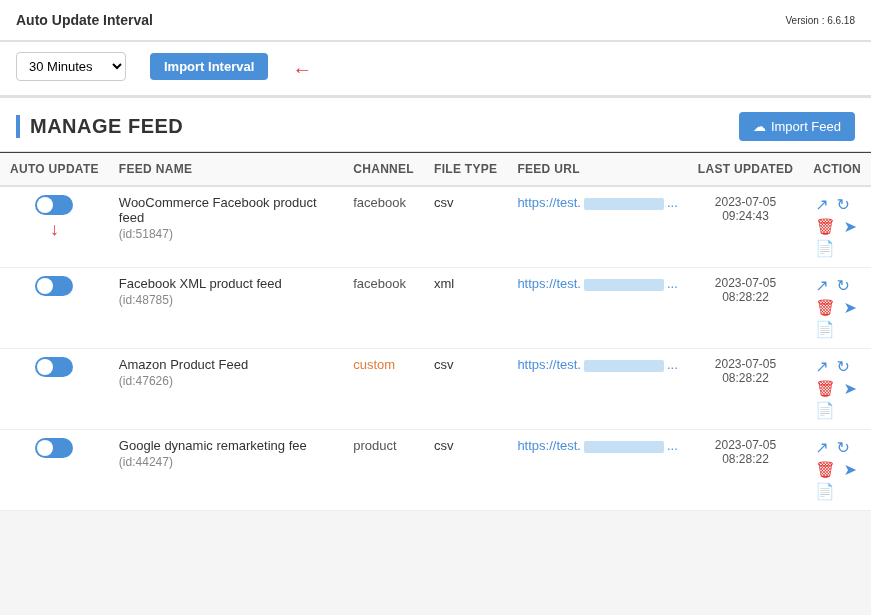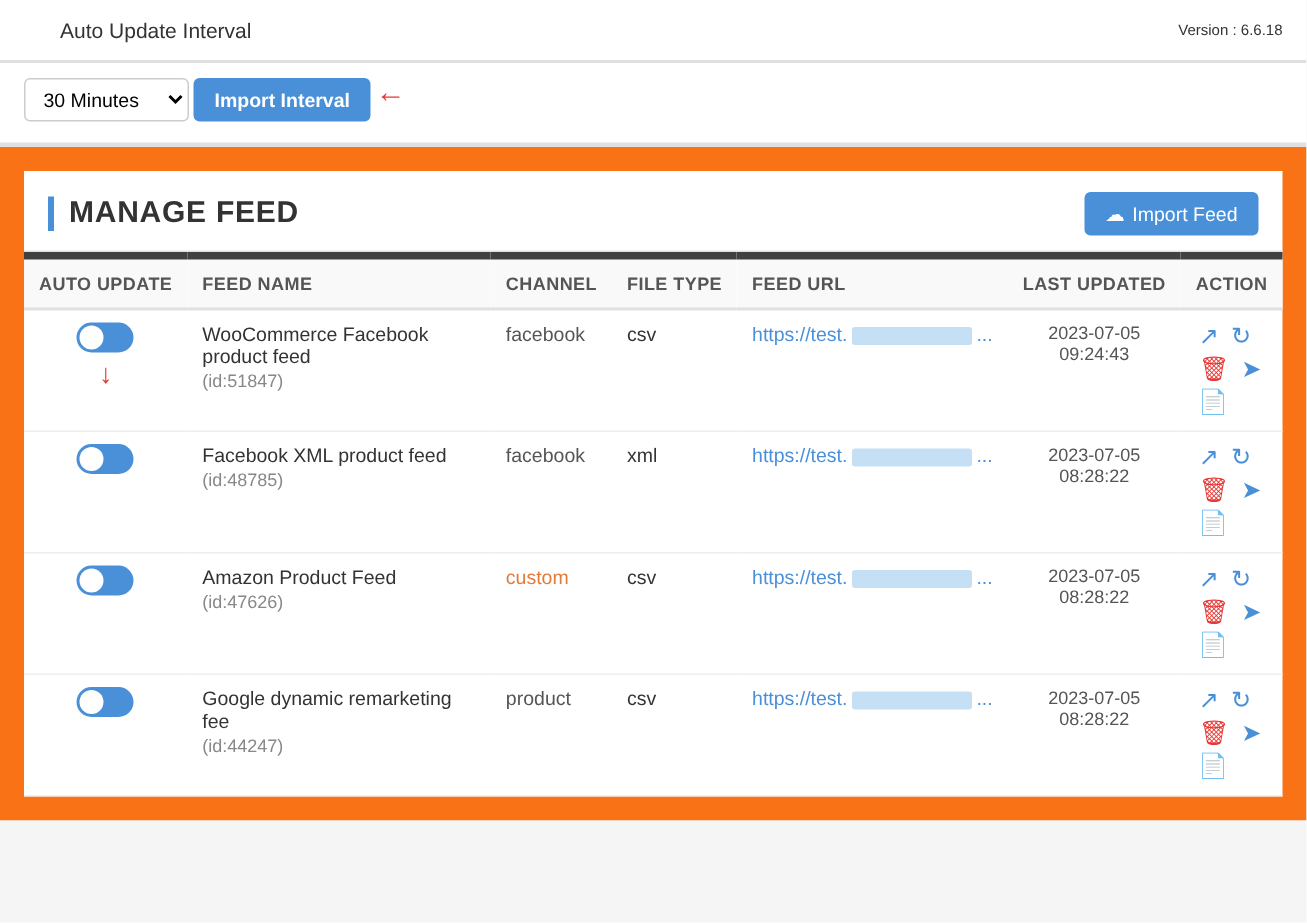--- a/index.html
+++ b/index.html
@@ -37,23 +37,23 @@
       font-weight: bold;
     }
 
     .arrow-indicator {
       color: #e53935;
       font-size: 20px;
       line-height: 1;
     }
 
     .manage-section {
-      background: #f97316;
+      background: #701a75;
       margin: 0;
-      padding: 16px;
+      padding: 0;
     }
 
     .manage-header {
       display: flex;
       align-items: center;
       justify-content: space-between;
       padding: 14px 16px 10px 16px;
       border-bottom: 1px solid #e0e0e0;
       background: #fff;
     }
@@ -96,21 +96,21 @@
     }
 
     .feed-table {
       width: 100%;
       border-collapse: collapse;
       background: #fff;
     }
 
     .feed-table thead tr {
       background: #f9f9f9;
-      border-top: 5px solid #404040;
+      border-top: 1px solid #404040;
       border-bottom: 2px solid #e0e0e0;
     }
 
     .feed-table th {
       padding: 9px 10px;
       text-align: left;
       font-weight: bold;
       font-size: 12px;
       color: #555;
       letter-spacing: 0.3px;
@@ -196,27 +196,27 @@
     .chevron-down::after {
       content: ' ▼';
       font-size: 10px;
     }
   </style>
 </head>
 <body>
 
 <div class="top-controls">
   <div class="left-controls">
-    <span style="font-weight:normal; font-size:14px;margin-left:24px;">Auto Update Interval</span>
+    <span style="font-weight:bold; font-size:14px;">Auto Update Interval</span>
   </div>
   <div style="font-size:10px;">Version : 6.6.18</div>
 </div>
 
 <div style="background:#fff; padding: 10px 16px 14px 16px; border-bottom: 3px solid #e0e0e0; display:flex; align-items:center; justify-content:space-between;">
-  <div style="display:flex; gap:3px;">
+  <div style="display:flex; align-items:center; gap:24px;">
     <select class="interval-select chevron-down">
       <option>30 Minutes</option>
       <option>5 Minutes</option>
       <option>15 Minutes</option>
       <option>1 Hour</option>
     </select>
     <button class="btn-update">Import Interval</button>
     <div class="arrow-indicator">←</div>
   </div>
 </div>

